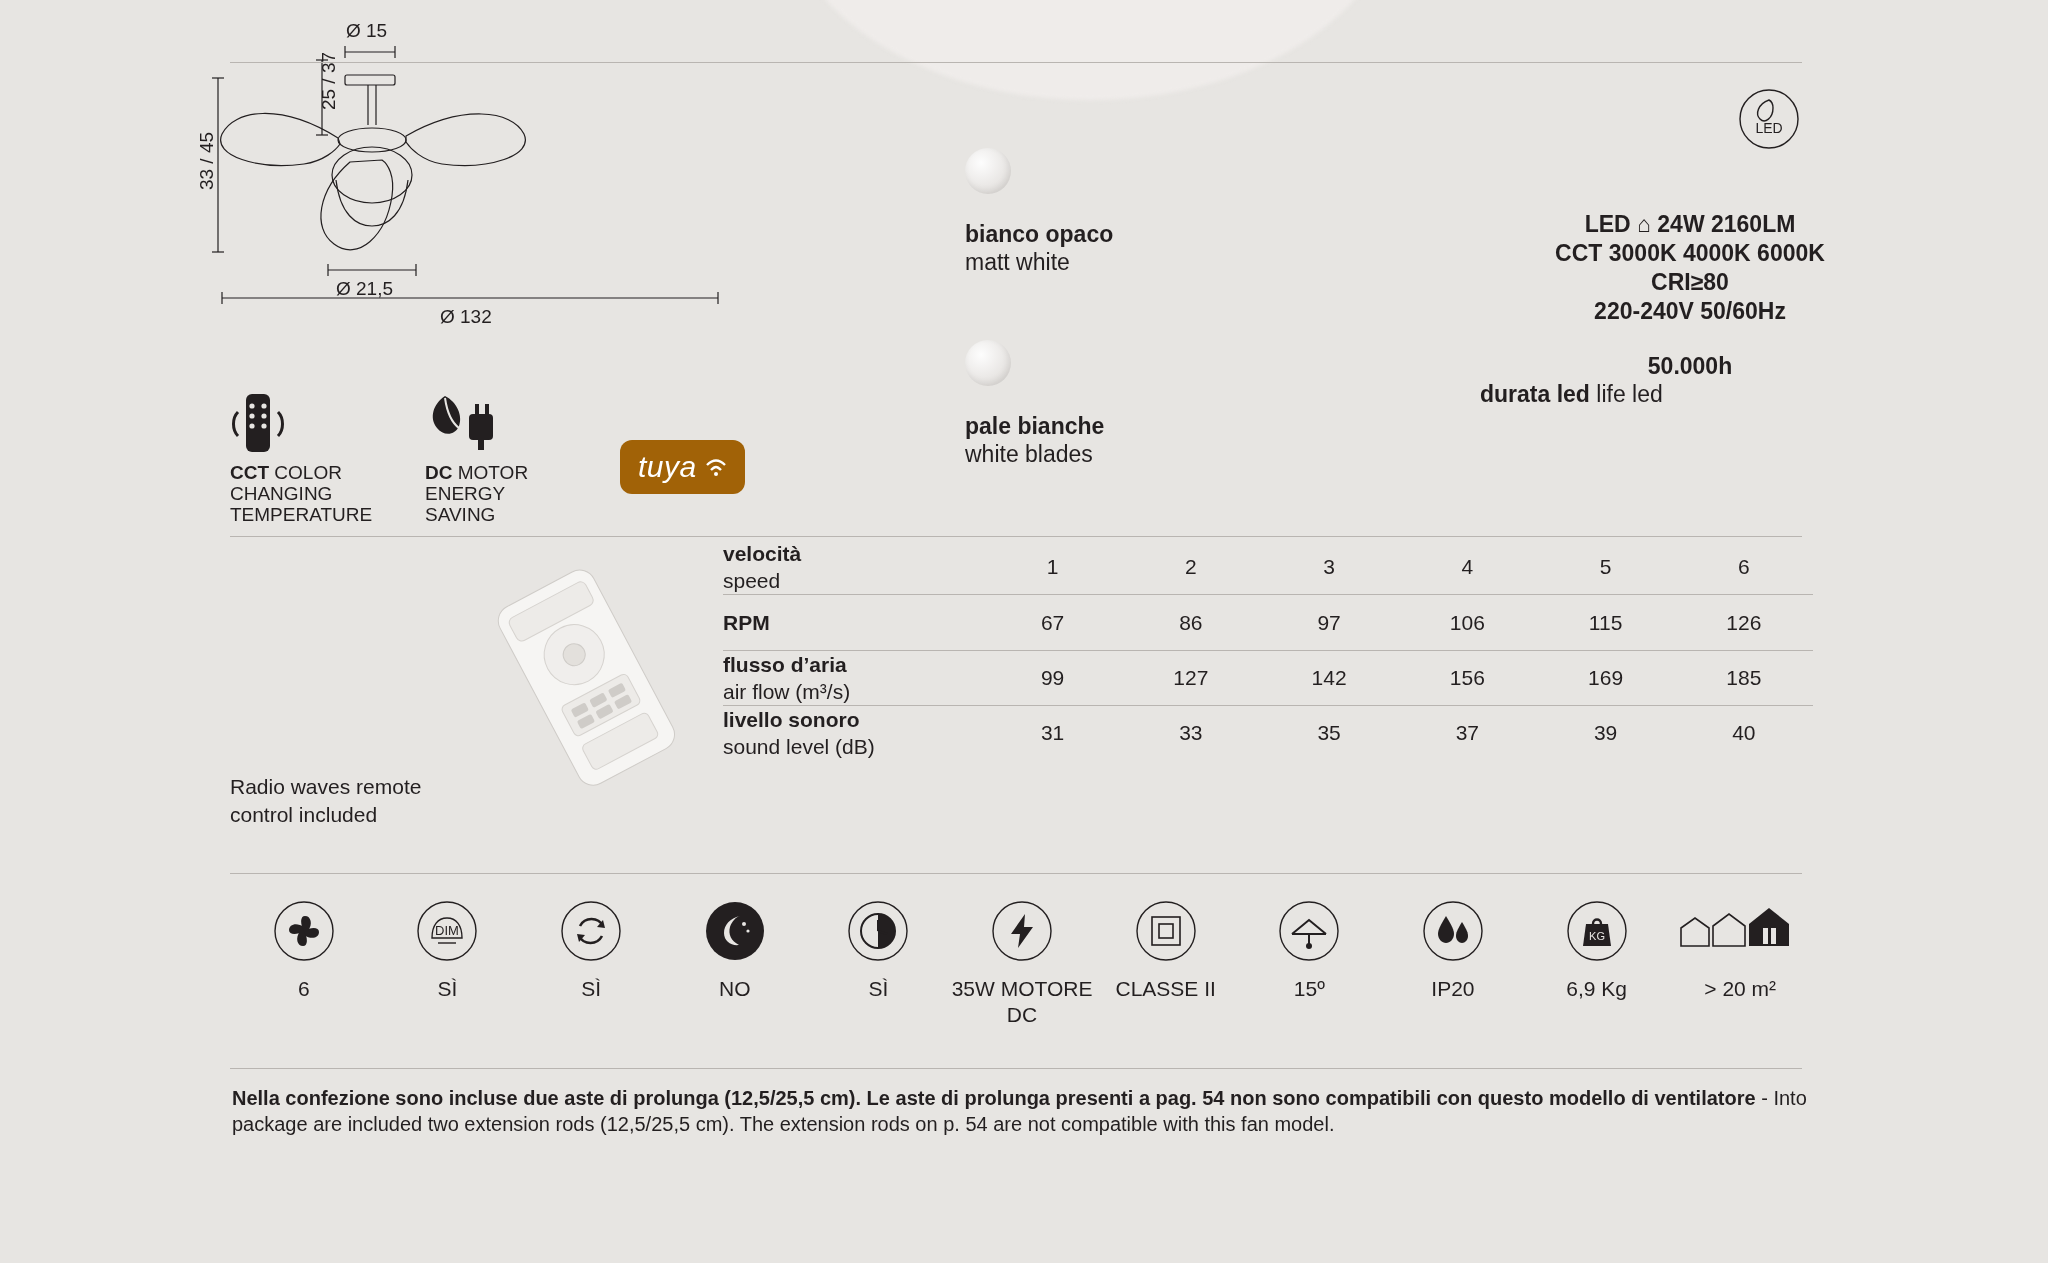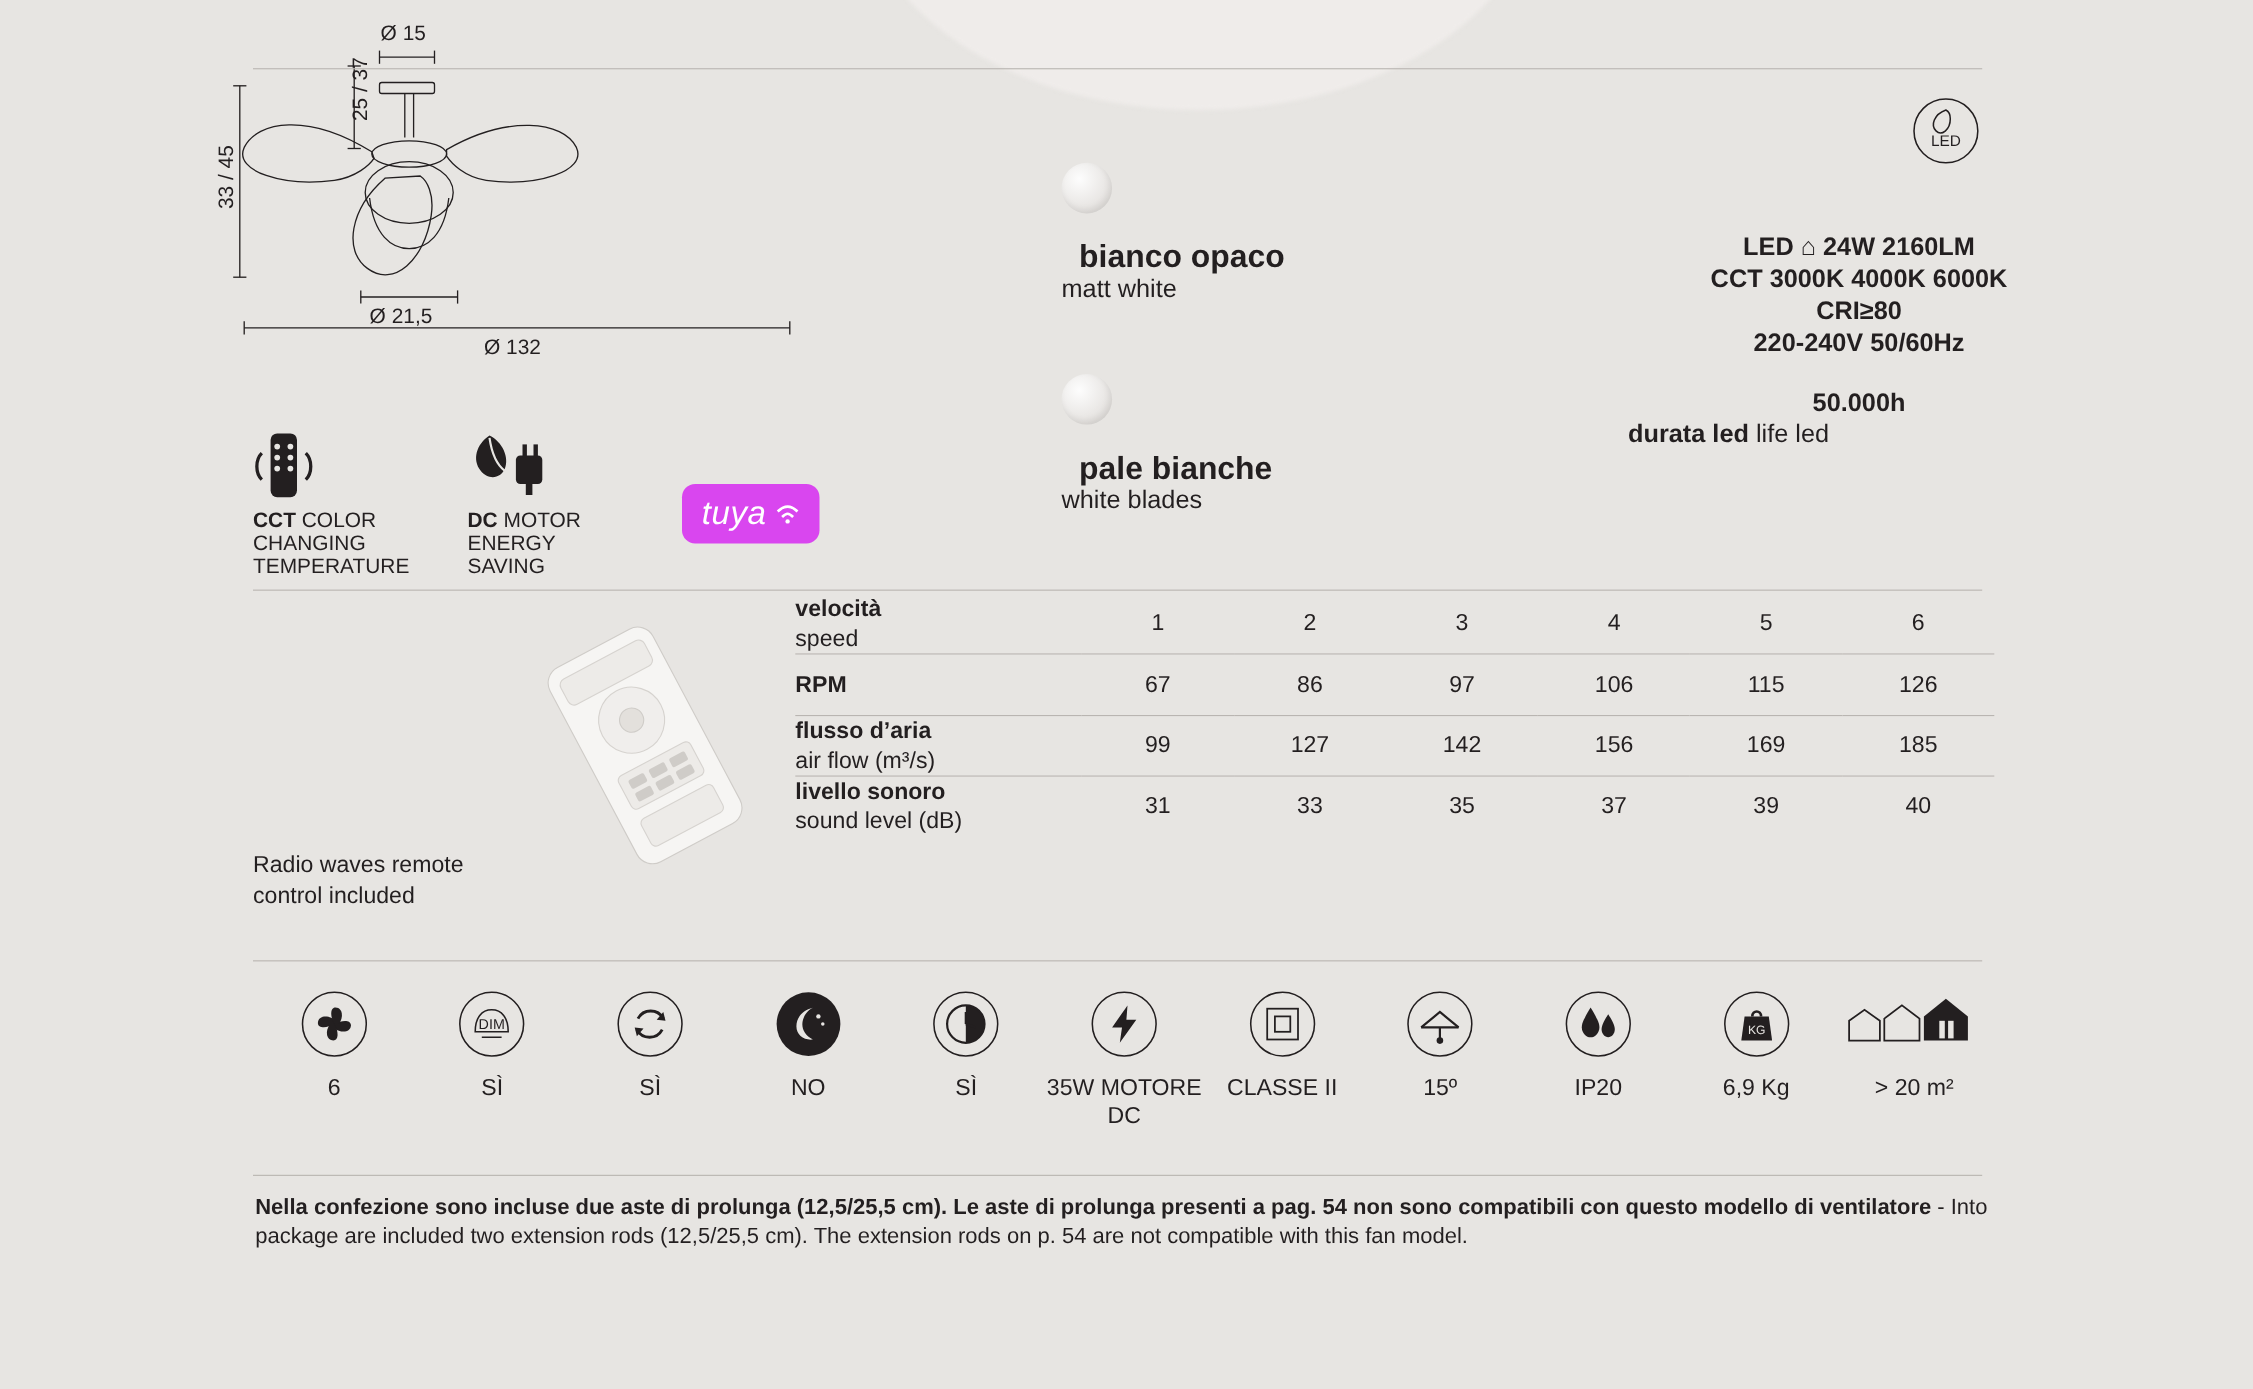--- a/index.html
+++ b/index.html
@@ -19,35 +19,35 @@
   .page{position:absolute;inset:0;}
 
   
   .drawing{position:absolute;left:200px;top:30px;width:520px;height:280px;}
   
   .features{position:absolute;left:230px;top:392px;display:flex;align-items:flex-start;gap:40px;}
   .feat{display:flex;flex-direction:column;gap:4px;}
   .feat .ftxt{font-size:19px;line-height:21px;max-width:155px;}
   .feat .ftxt b{font-weight:bold;}
   .tuya{
-    background:#d946ef;color:#fff;border-radius:12px;
+    background:#a16207;color:#fff;border-radius:12px;
     padding:10px 18px;display:flex;align-items:center;gap:8px;
     font-size:30px;font-style:italic;letter-spacing:.5px;
   }
 
   
   .finish-col{position:absolute;left:965px;top:148px;width:380px;}
   .finish{margin-bottom:64px;}
   .swatch{
     width:46px;height:46px;border-radius:50%;
     background:radial-gradient(circle at 35% 32%, #fdfdfd, #e2dfdc 78%, #d4d0cc);
     box-shadow:inset -2px -3px 6px rgba(0,0,0,.08);
     margin-bottom:26px;
   }
-  .finish .it{font-size:29px;font-weight:bold;line-height:28px;margin-left:16px;}
+  .finish .it{font-size:23px;font-weight:bold;line-height:28px;}
   .finish .en{font-size:23px;line-height:28px;}
 
   
   .led-col{position:absolute;left:1480px;top:210px;width:420px;}
   .led-col .line{font-size:23px;font-weight:bold;line-height:29px;white-space:nowrap;text-align:center;}
   .led-col .spacer{height:26px;}
   .led-col .life{font-size:23px;font-weight:bold;}
   .led-col .life span{font-weight:normal;}
 
   

